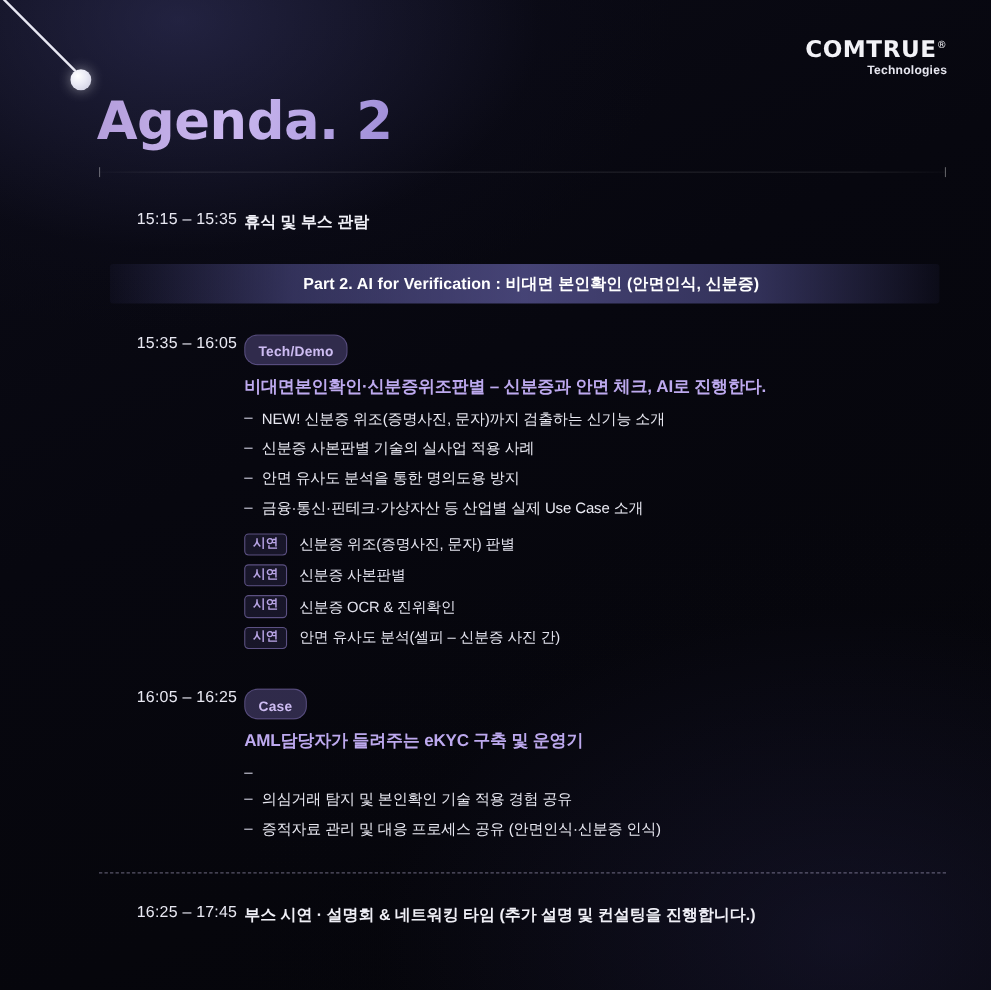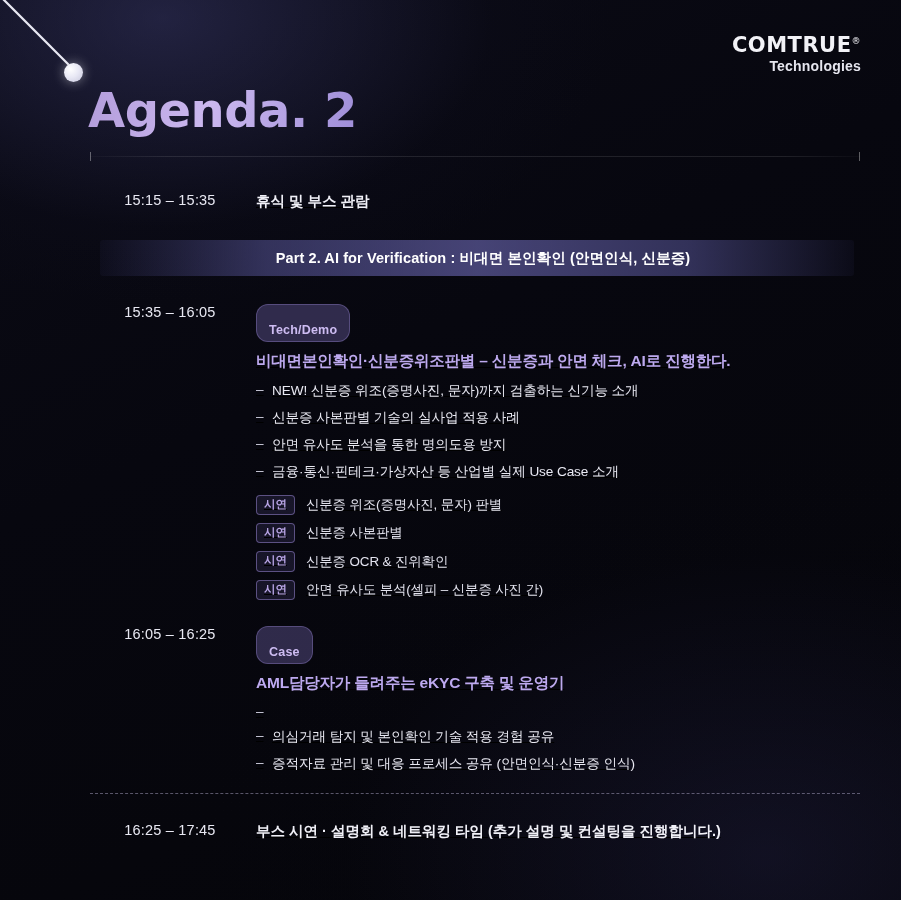--- a/index.html
+++ b/index.html
@@ -48,21 +48,21 @@
     letter-spacing: 0.5px;
     color: #f2f2f7;
     font-family: "DejaVu Sans", sans-serif;
   }
   .logo-main .reg {
     font-size: 9px;
     vertical-align: super;
     font-weight: normal;
   }
   .logo-sub {
-    font-size: 14px;
+    font-size: 11px;
     font-weight: bold;
     color: #e6e6ef;
     letter-spacing: 0.2px;
     margin-top: 1px;
   }
 
   
   .title {
     position: absolute;
     left: 88px; top: 82px;
@@ -105,21 +105,21 @@
   .time {
     position: absolute;
     left: 110px;
     width: 120px;
     color: #e8e8f2;
     font-size: 14.5px;
     letter-spacing: 0.2px;
     white-space: nowrap;
     text-align: center;
   }
-  .content { position: absolute; left: 256px; right: 40px; text-decoration: underline; }
+  .content { position: absolute; left: 222px; right: 40px; }
 
   .plain-text {
     color: #f0f0f7;
     font-size: 14.5px;
     font-weight: bold;
   }
 
   
   .banner {
     position: absolute;
@@ -134,21 +134,21 @@
     font-size: 14.5px;
     font-weight: bold;
     letter-spacing: 0.1px;
     padding-left: 12px;
   }
 
   
   .pill {
     display: inline-block;
     border-radius: 12px;
-    padding: 18px 12px 4px;
+    padding: 8px 12px 4px;
     font-size: 12.5px;
     font-weight: bold;
     color: #cdbcf2;
     background: rgba(106,92,160,0.42);
     border: 1px solid rgba(160,140,220,0.35);
     letter-spacing: 0.2px;
   }
 
   .headline {
     margin-top: 9px;

